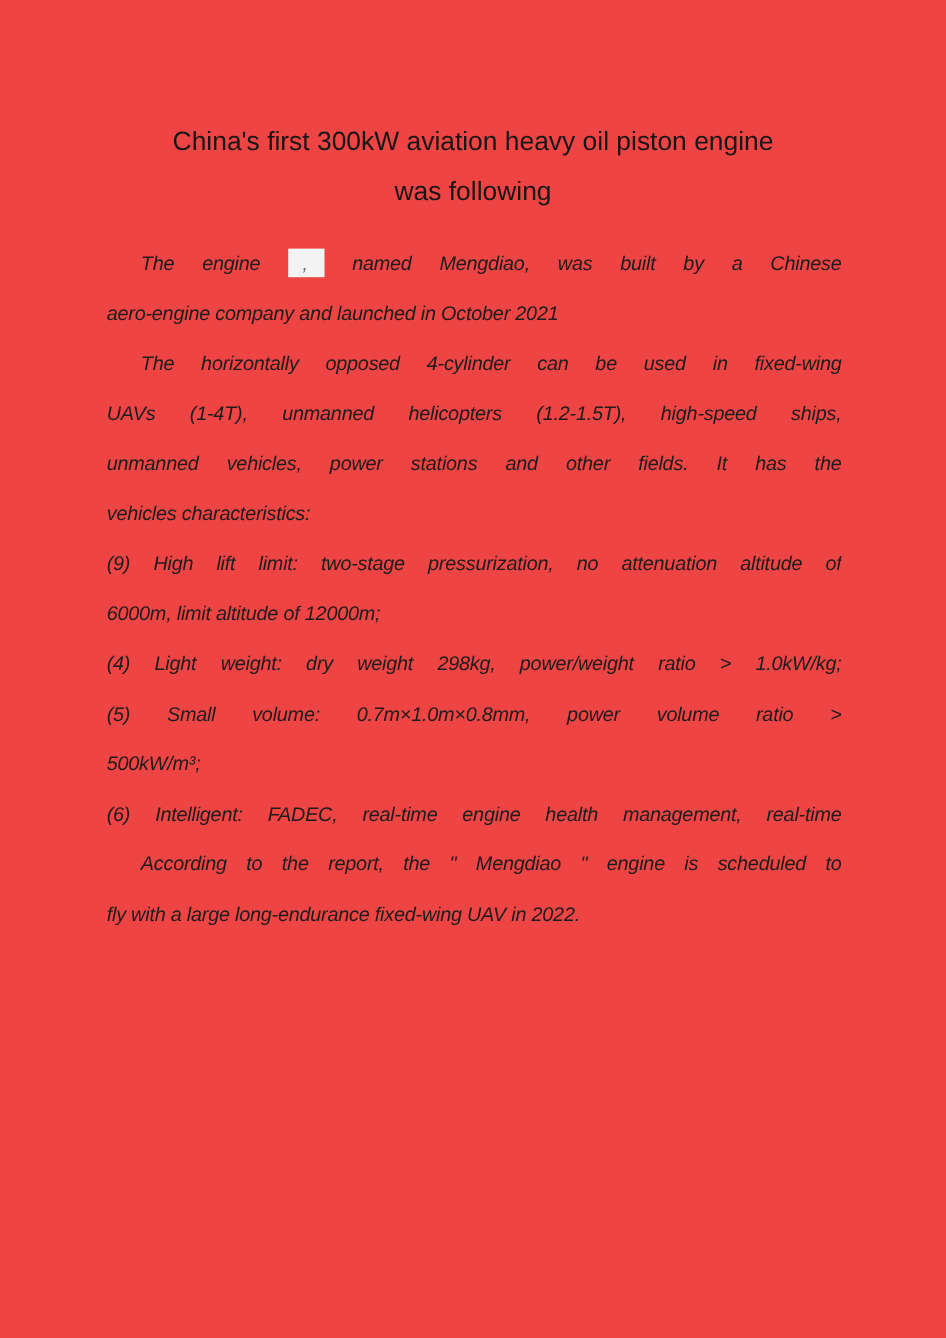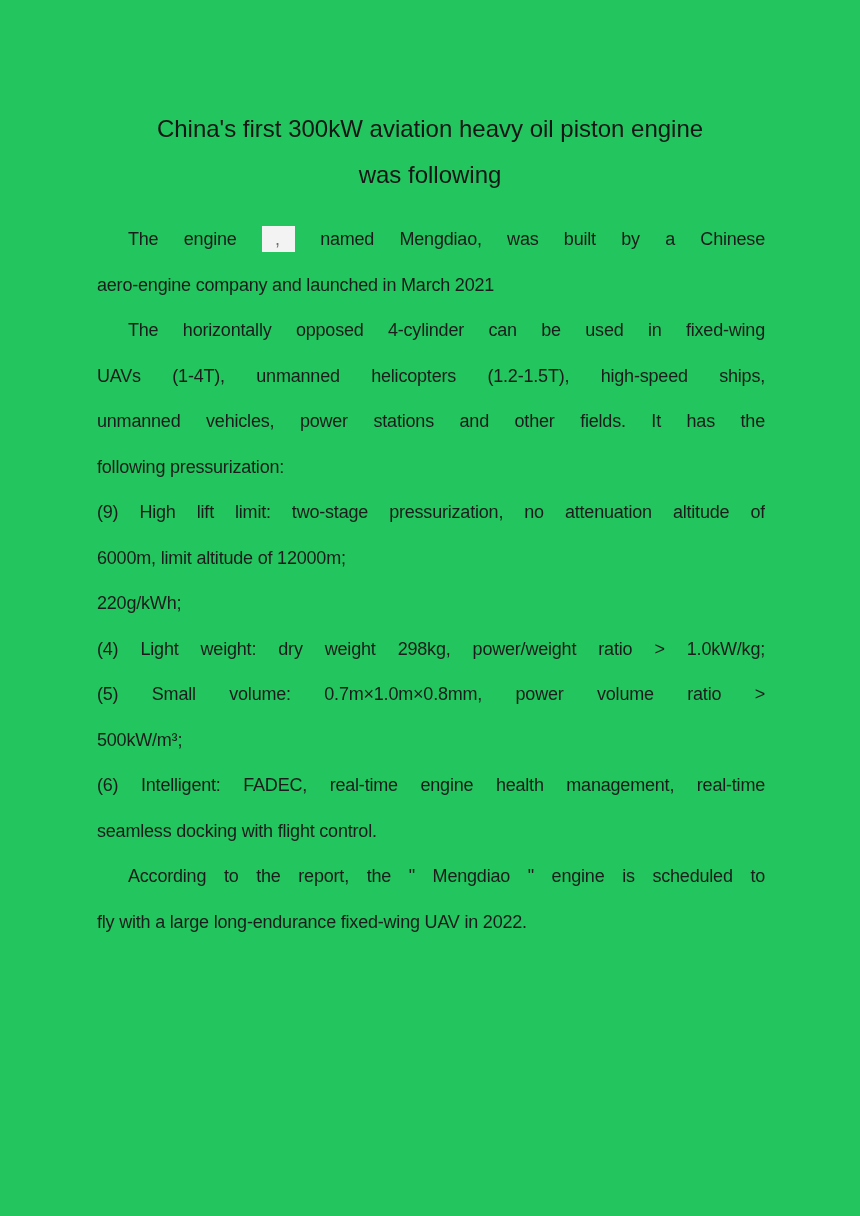--- a/index.html
+++ b/index.html
@@ -4,21 +4,21 @@
 <style>
   html, body {
     margin: 0;
     padding: 0;
     background: #ffffff;
   }
   .page {
     position: relative;
     width: 860px;
     height: 1216px;
-    background: #22c55e;
+    background: #ef4444;
     overflow: hidden;
     font-family: "Liberation Sans", sans-serif;
     color: #1c1c1c;
   }
   .doc-title {
     margin: 106px 97px 0 97px;
     text-align: center;
     font-size: 24px;
     line-height: 46px;
     font-weight: 400;
@@ -31,20 +31,21 @@
     line-height: 45.5px;
     letter-spacing: -0.2px;
     color: #1c1c1c;
   }
   .line {
     text-align: justify;
     text-align-last: justify;
     text-justify: inter-word;
     height: 45.5px;
     overflow: hidden;
+    font-style: italic;
   }
   .line.align-left {
     text-align-last: left;
   }
   .line.indent {
     text-indent: 31px;
   }
   .hl {
     background: #f3f3f3;
     color: #6f6f6f;
@@ -54,29 +55,27 @@
 </head>
 <body>
 
 <div class="page">
   <div class="doc-title">
     <div>China's first 300kW aviation heavy oil piston engine</div>
     <div>was following</div>
   </div>
   <div class="content">
       <div class="line indent"><span>The engine</span> <span class="hl">,</span> <span>named Mengdiao, was built by a Chinese</span></div>
-      <div class="line align-left">aero-engine company and launched in March 2021</div>
+      <div class="line align-left">aero-engine company and launched in October 2021</div>
       <div class="line indent">The horizontally opposed 4-cylinder can be used in fixed-wing</div>
       <div class="line">UAVs (1-4T), unmanned helicopters (1.2-1.5T), high-speed ships,</div>
       <div class="line">unmanned vehicles, power stations and other fields. It has the</div>
-      <div class="line align-left">following pressurization:</div>
+      <div class="line align-left">vehicles characteristics:</div>
       <div class="line">(9) High lift limit: two-stage pressurization, no attenuation altitude of</div>
       <div class="line align-left">6000m, limit altitude of 12000m;</div>
-      <div class="line align-left">220g/kWh;</div>
       <div class="line">(4) Light weight: dry weight 298kg, power/weight ratio &gt; 1.0kW/kg;</div>
       <div class="line">(5) Small volume: 0.7m×1.0m×0.8mm, power volume ratio &gt;</div>
       <div class="line align-left">500kW/m³;</div>
       <div class="line">(6) Intelligent: FADEC, real-time engine health management, real-time</div>
-      <div class="line align-left">seamless docking with flight control.</div>
       <div class="line indent">According to the report, the " Mengdiao " engine is scheduled to</div>
       <div class="line align-left">fly with a large long-endurance fixed-wing UAV in 2022.</div>
     </div>
 </div>
 
 </body></html>

